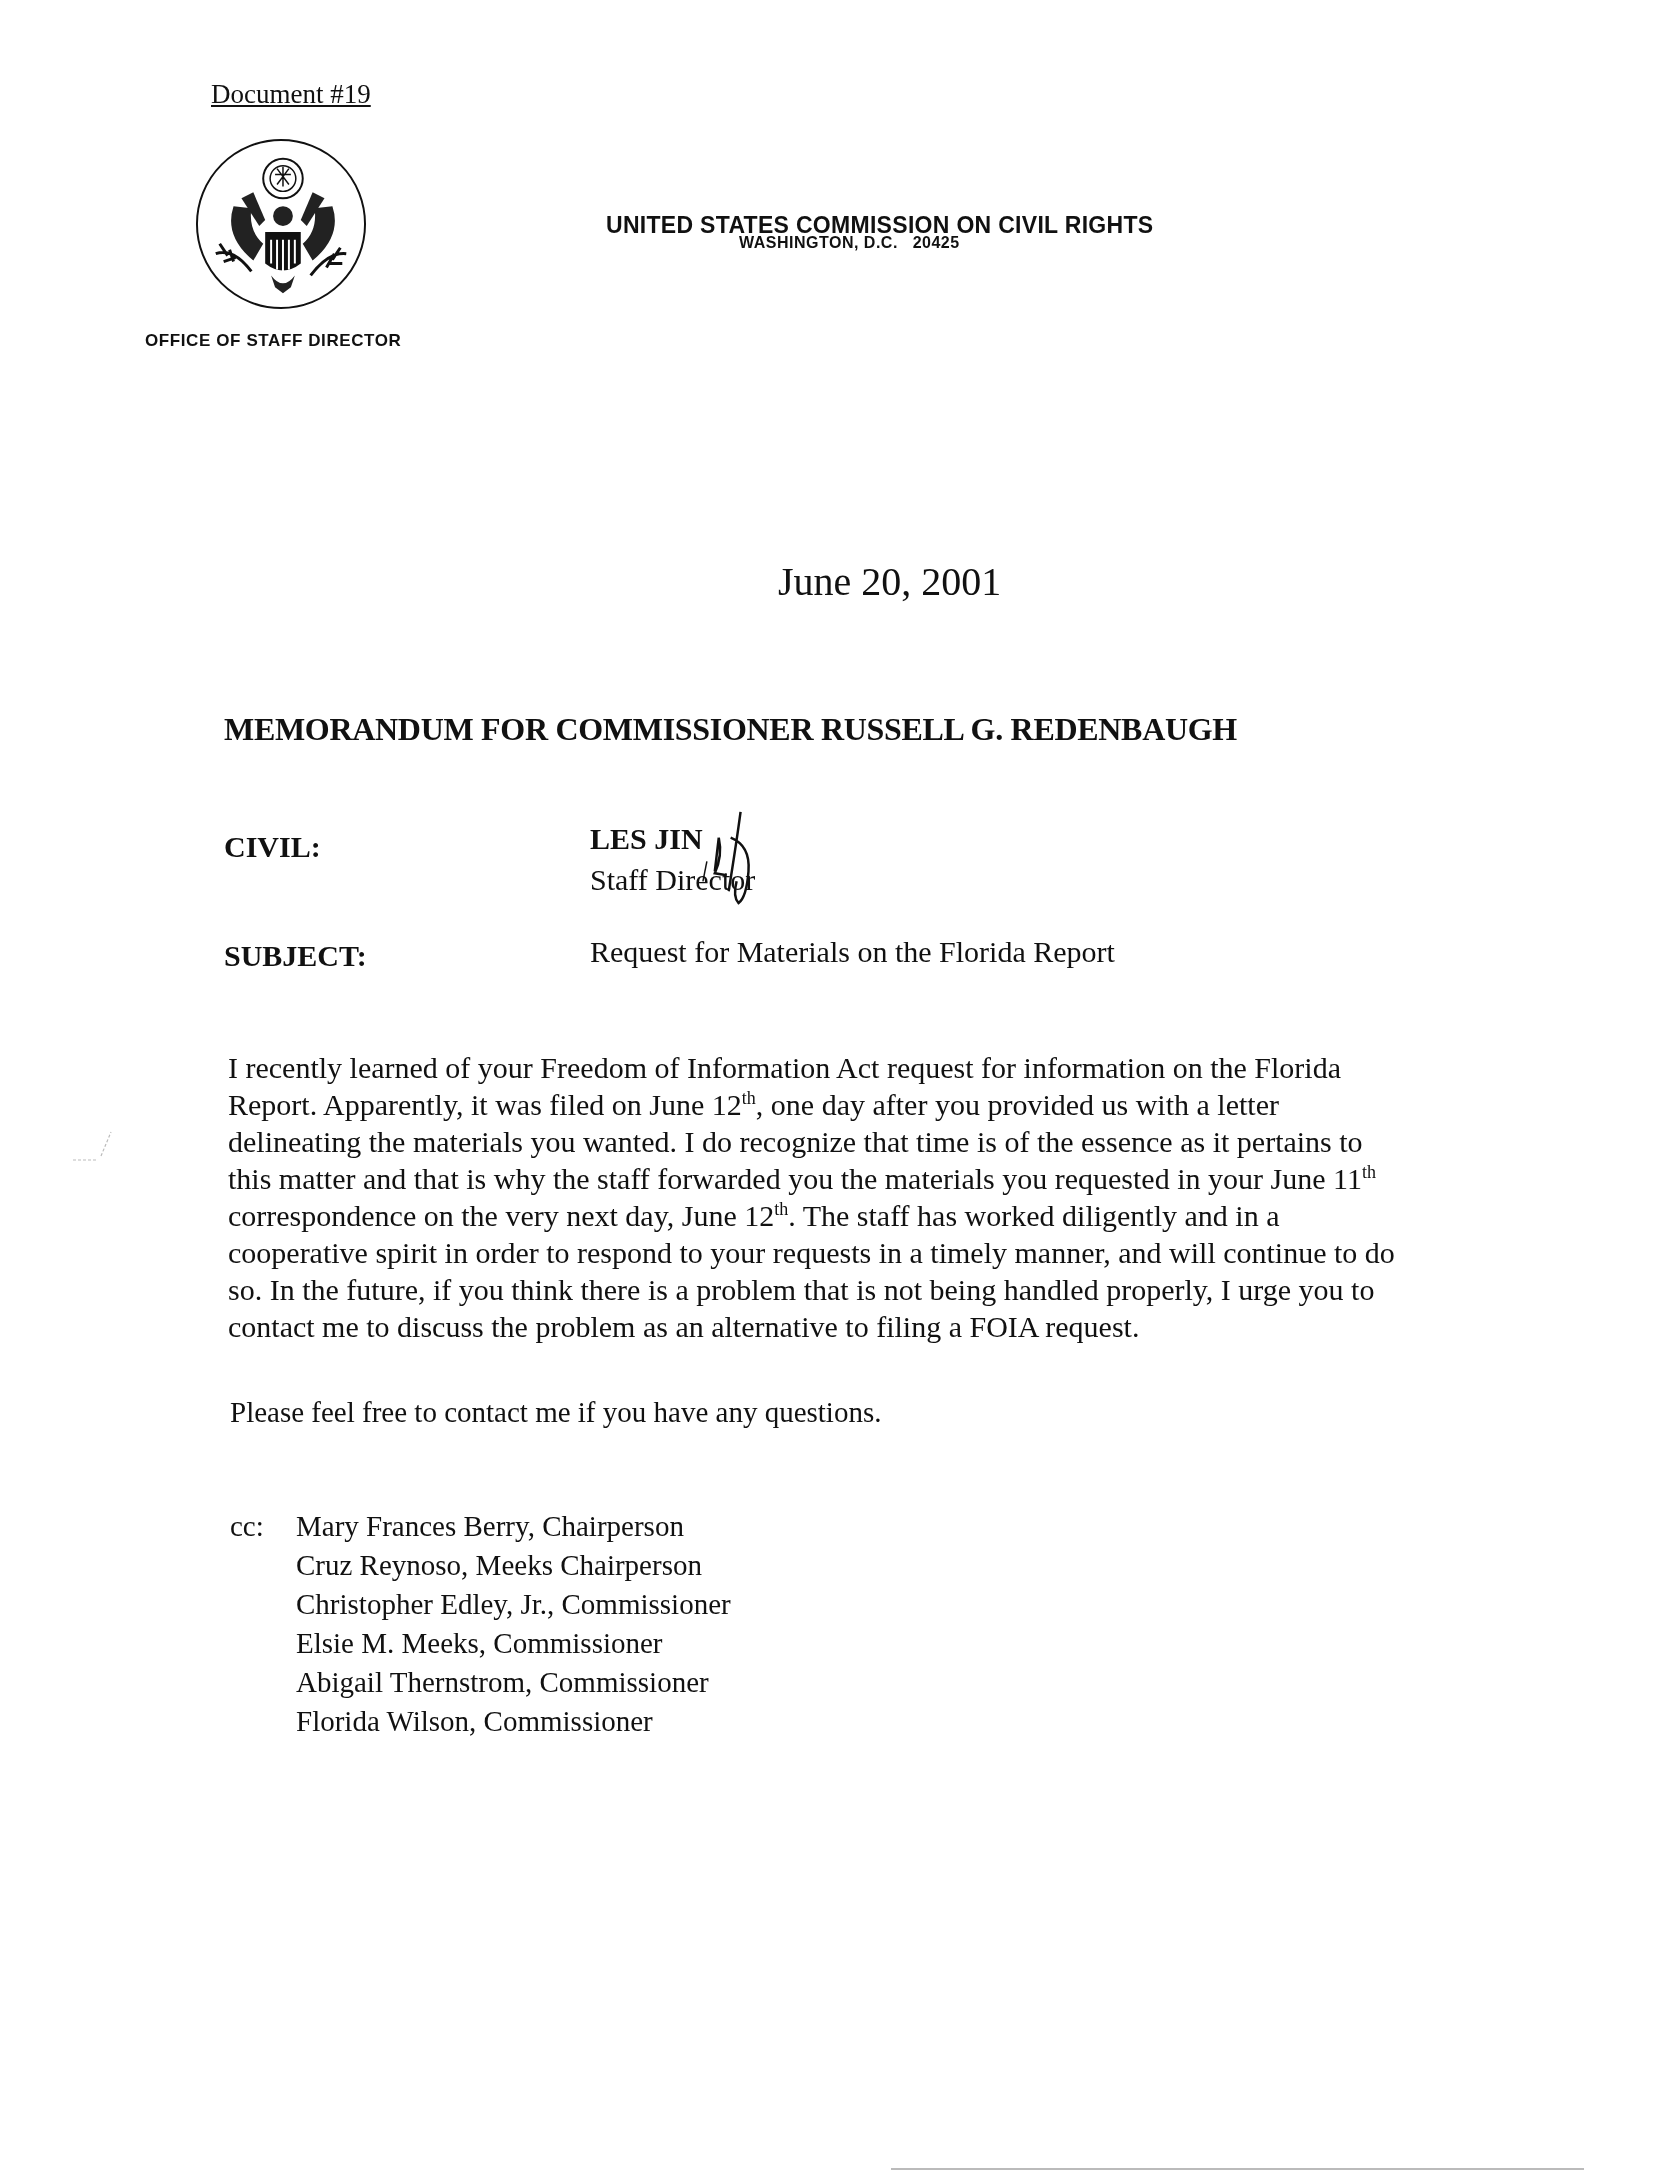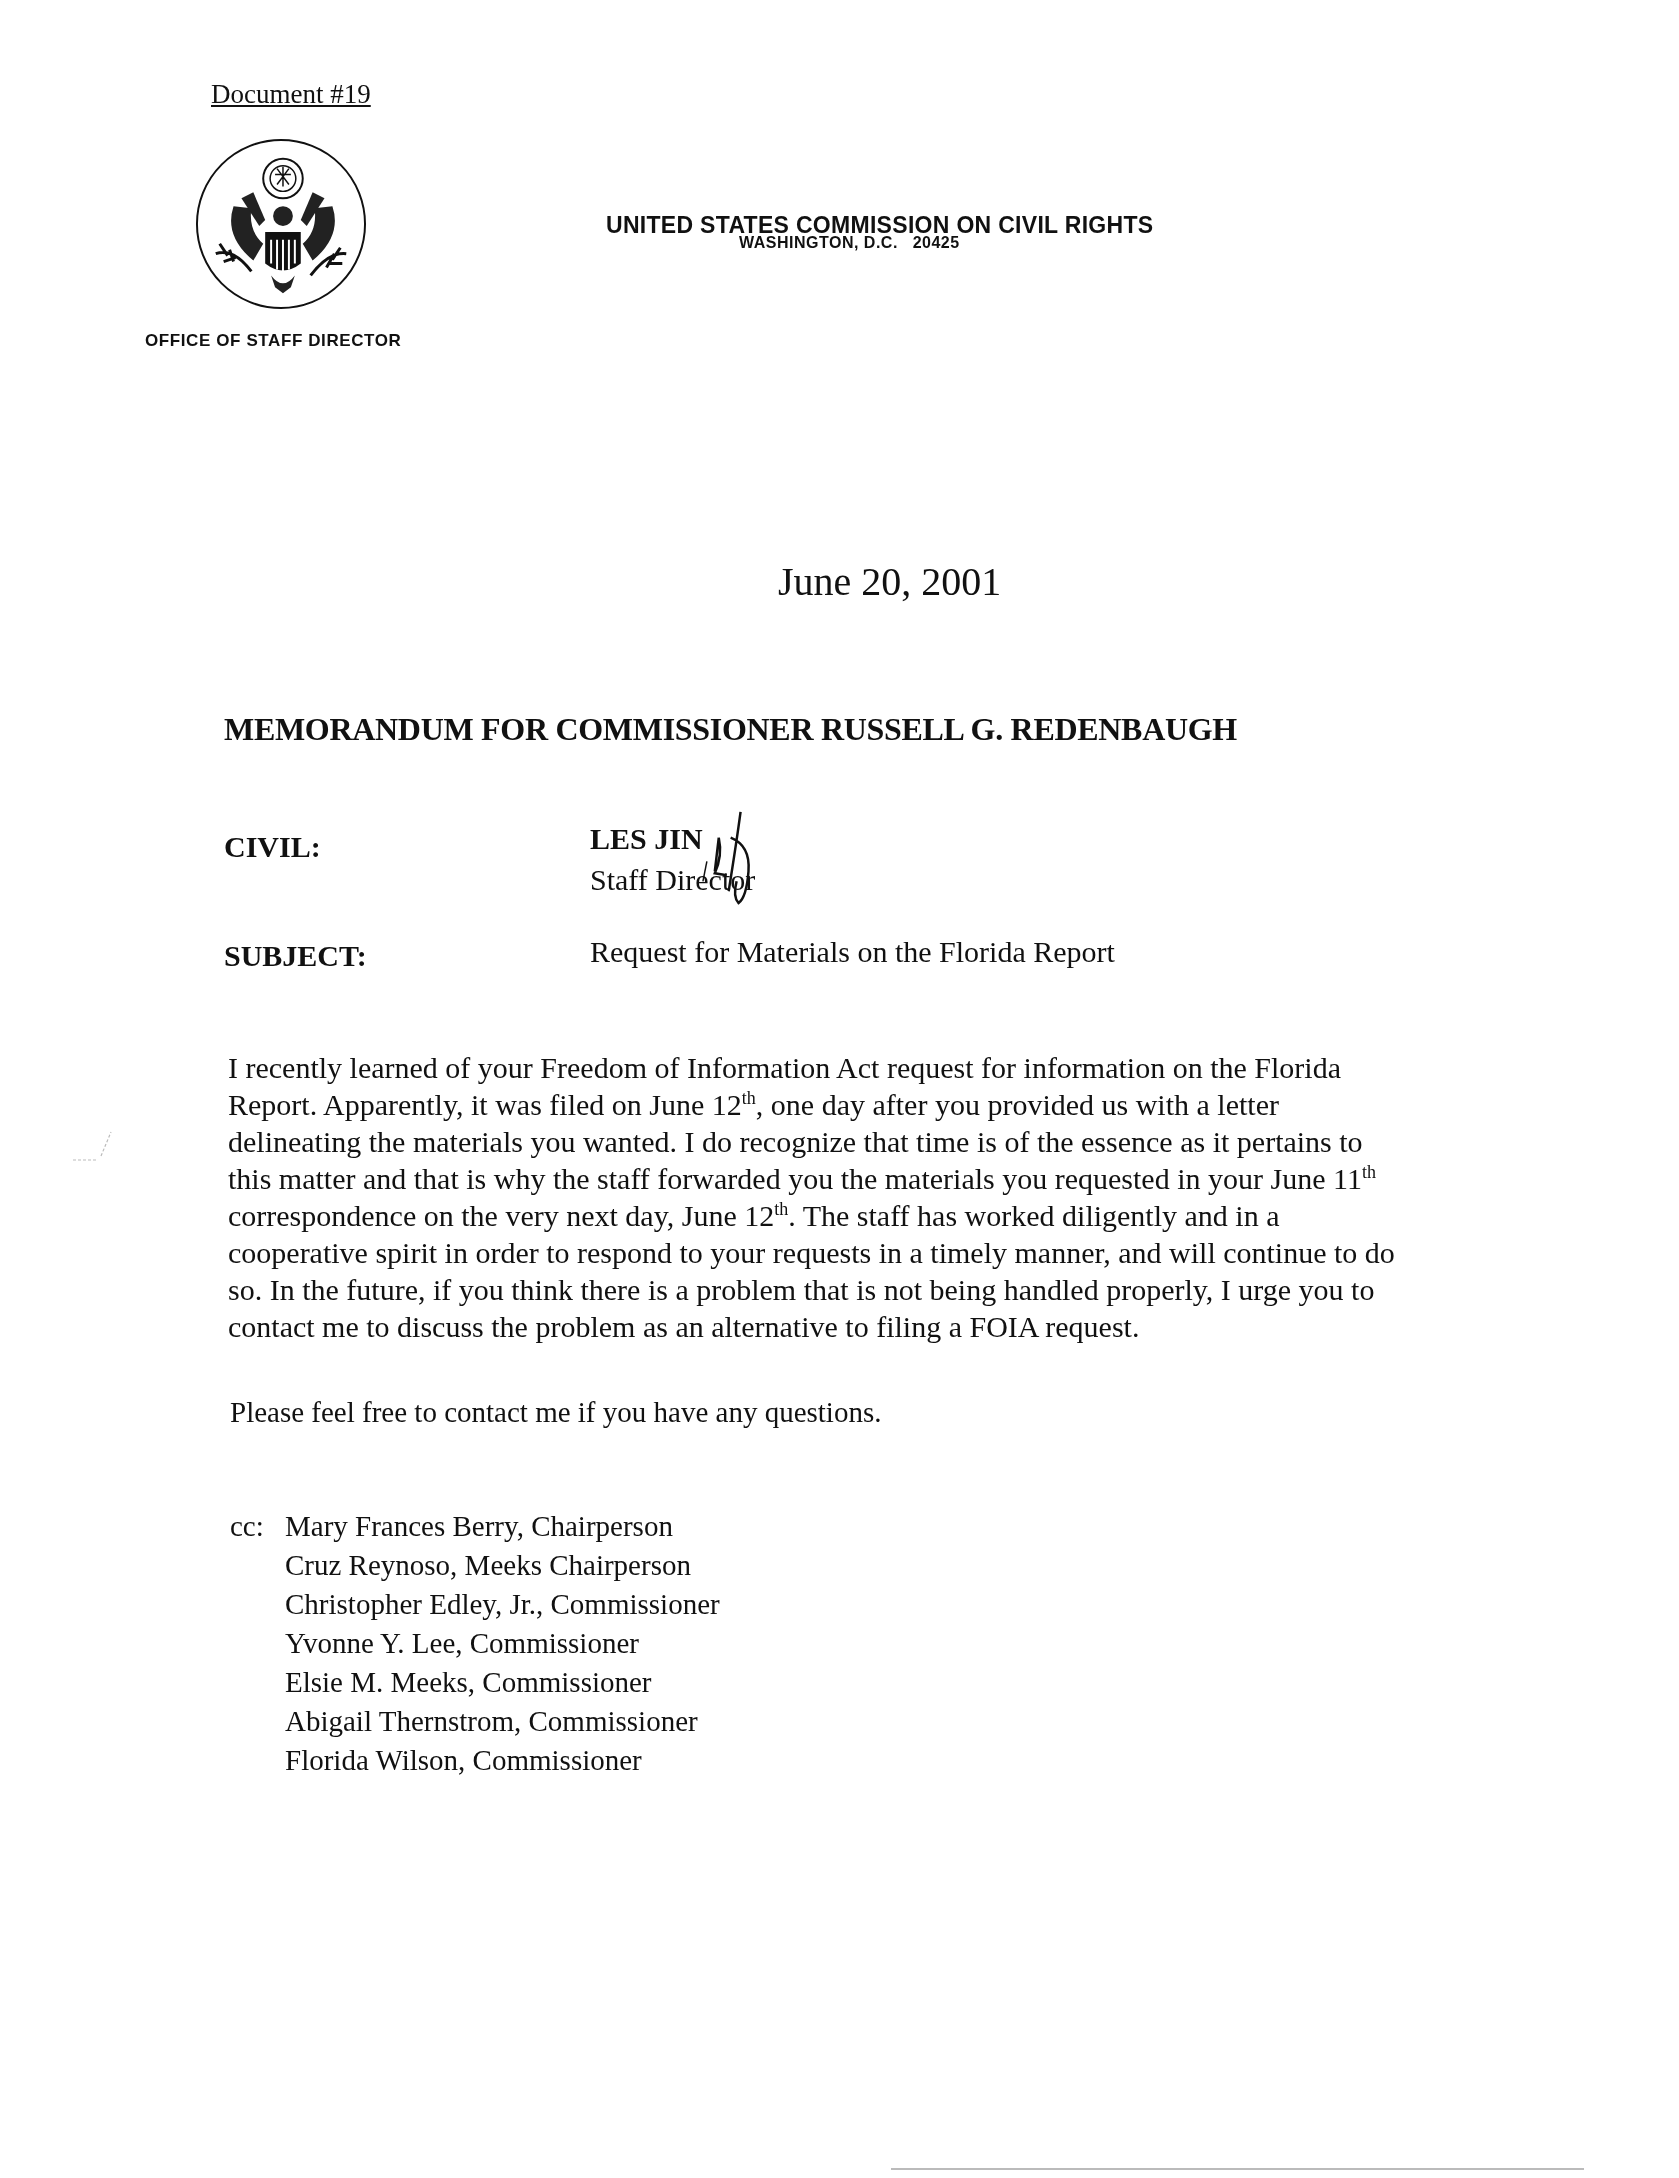--- a/index.html
+++ b/index.html
@@ -24,21 +24,21 @@
   #from-title { left:590px; top:863px; font-size:30px; }
   #signature { left:693px; top:802px; width:109px; height:109px; }
   #subject-value { left:590px; top:935px; font-size:30px; }
 
   #body { left:228px; top:1049px; width:1317px; font-size:30px; line-height:37px; }
   #body .line { white-space:nowrap; display:block; }
   #body sup { font-size:18px; line-height:0; vertical-align:super; }
   #closing { left:230px; top:1396px; font-size:29px; }
 
   #cc { left:230px; top:1507px; font-size:29px; line-height:39px; }
-  #cc .row { display:flex; }
+  #cc .row { display:flex;gap:11px; }
   #cc .cc-label { width:55px; }
 
   #margin-mark { left:71px; top:1124px; width:48px; height:40px; }
   #bottom-rule { left:891px; top:2168px; width:693px; height:2px; background:#bbb; }
 </style>
 </head>
 <body>
 
 <div class="abs serif" id="doc-number">Document #19</div>
 
@@ -99,24 +99,20 @@
   <div class="row">
       <span class="cc-label"></span>
       <span>Cruz Reynoso, Meeks Chairperson</span>
     </div>
   <div class="row">
       <span class="cc-label"></span>
       <span>Christopher Edley, Jr., Commissioner</span>
     </div>
   <div class="row">
       <span class="cc-label"></span>
-      <span>Yvonne Y. Lee, Commissioner</span>
-    </div>
-  <div class="row">
-      <span class="cc-label"></span>
       <span>Elsie M. Meeks, Commissioner</span>
     </div>
   <div class="row">
       <span class="cc-label"></span>
       <span>Abigail Thernstrom, Commissioner</span>
     </div>
   <div class="row">
       <span class="cc-label"></span>
       <span>Florida Wilson, Commissioner</span>
     </div>

